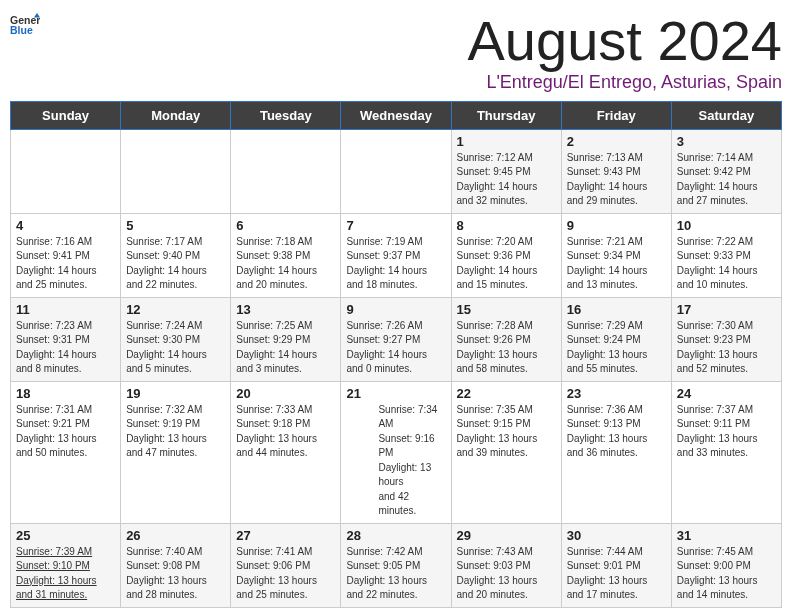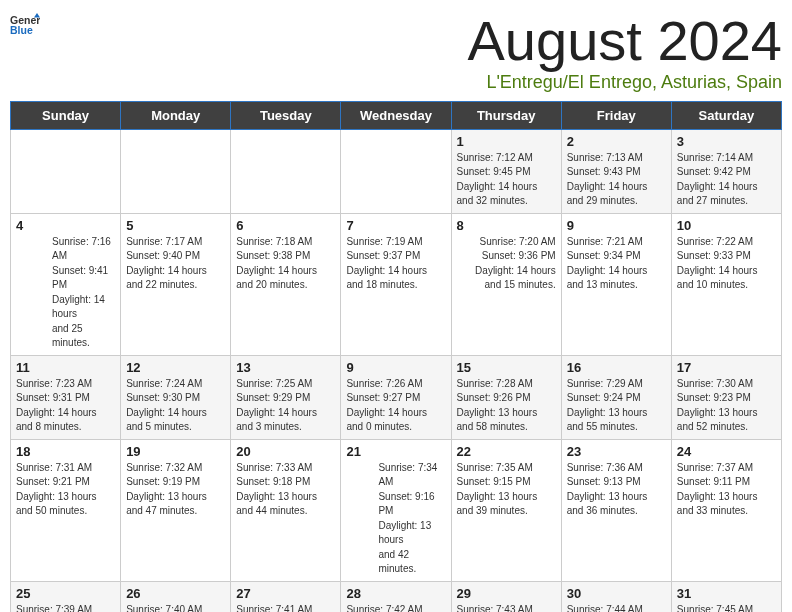--- a/index.html
+++ b/index.html
@@ -29,21 +29,21 @@
       text-align: right;
     }
     .month-title {
       font-size: 56px;
       font-weight: normal;
       color: #222;
       line-height: 1.1;
     }
     .location-title {
       font-size: 18px;
-      color: #4d7c0f;
+      color: #701a75;
     }
     table {
       width: 100%;
       border-collapse: collapse;
       table-layout: fixed;
     }
     th {
       background-color: #404040;
       color: #fff;
       font-size: 13px;
@@ -150,21 +150,21 @@
           <span class="day-num">3</span>
           <div class="day-info" style="white-space: pre-line;">Sunrise: 7:14 AM
 Sunset: 9:42 PM
 Daylight: 14 hours
 and 27 minutes.</div>
         </td>
       </tr>
       <tr>
         <td>
           <span class="day-num">4</span>
-          <div class="day-info" style="white-space: pre-line; margin-left: 36px;">Sunrise: 7:16 AM
+          <div class="day-info" style="white-space: pre-line;">Sunrise: 7:16 AM
 Sunset: 9:41 PM
 Daylight: 14 hours
 and 25 minutes.</div>
         </td>
         <td>
           <span class="day-num">5</span>
           <div class="day-info" style="white-space: pre-line;">Sunrise: 7:17 AM
 Sunset: 9:40 PM
 Daylight: 14 hours
 and 22 minutes.</div>
@@ -178,21 +178,21 @@
         </td>
         <td>
           <span class="day-num">7</span>
           <div class="day-info" style="white-space: pre-line;">Sunrise: 7:19 AM
 Sunset: 9:37 PM
 Daylight: 14 hours
 and 18 minutes.</div>
         </td>
         <td>
           <span class="day-num">8</span>
-          <div class="day-info" style="white-space: pre-line; text-align: right;">Sunrise: 7:20 AM
+          <div class="day-info" style="white-space: pre-line;">Sunrise: 7:20 AM
 Sunset: 9:36 PM
 Daylight: 14 hours
 and 15 minutes.</div>
         </td>
         <td>
           <span class="day-num">9</span>
           <div class="day-info" style="white-space: pre-line;">Sunrise: 7:21 AM
 Sunset: 9:34 PM
 Daylight: 14 hours
 and 13 minutes.</div>

